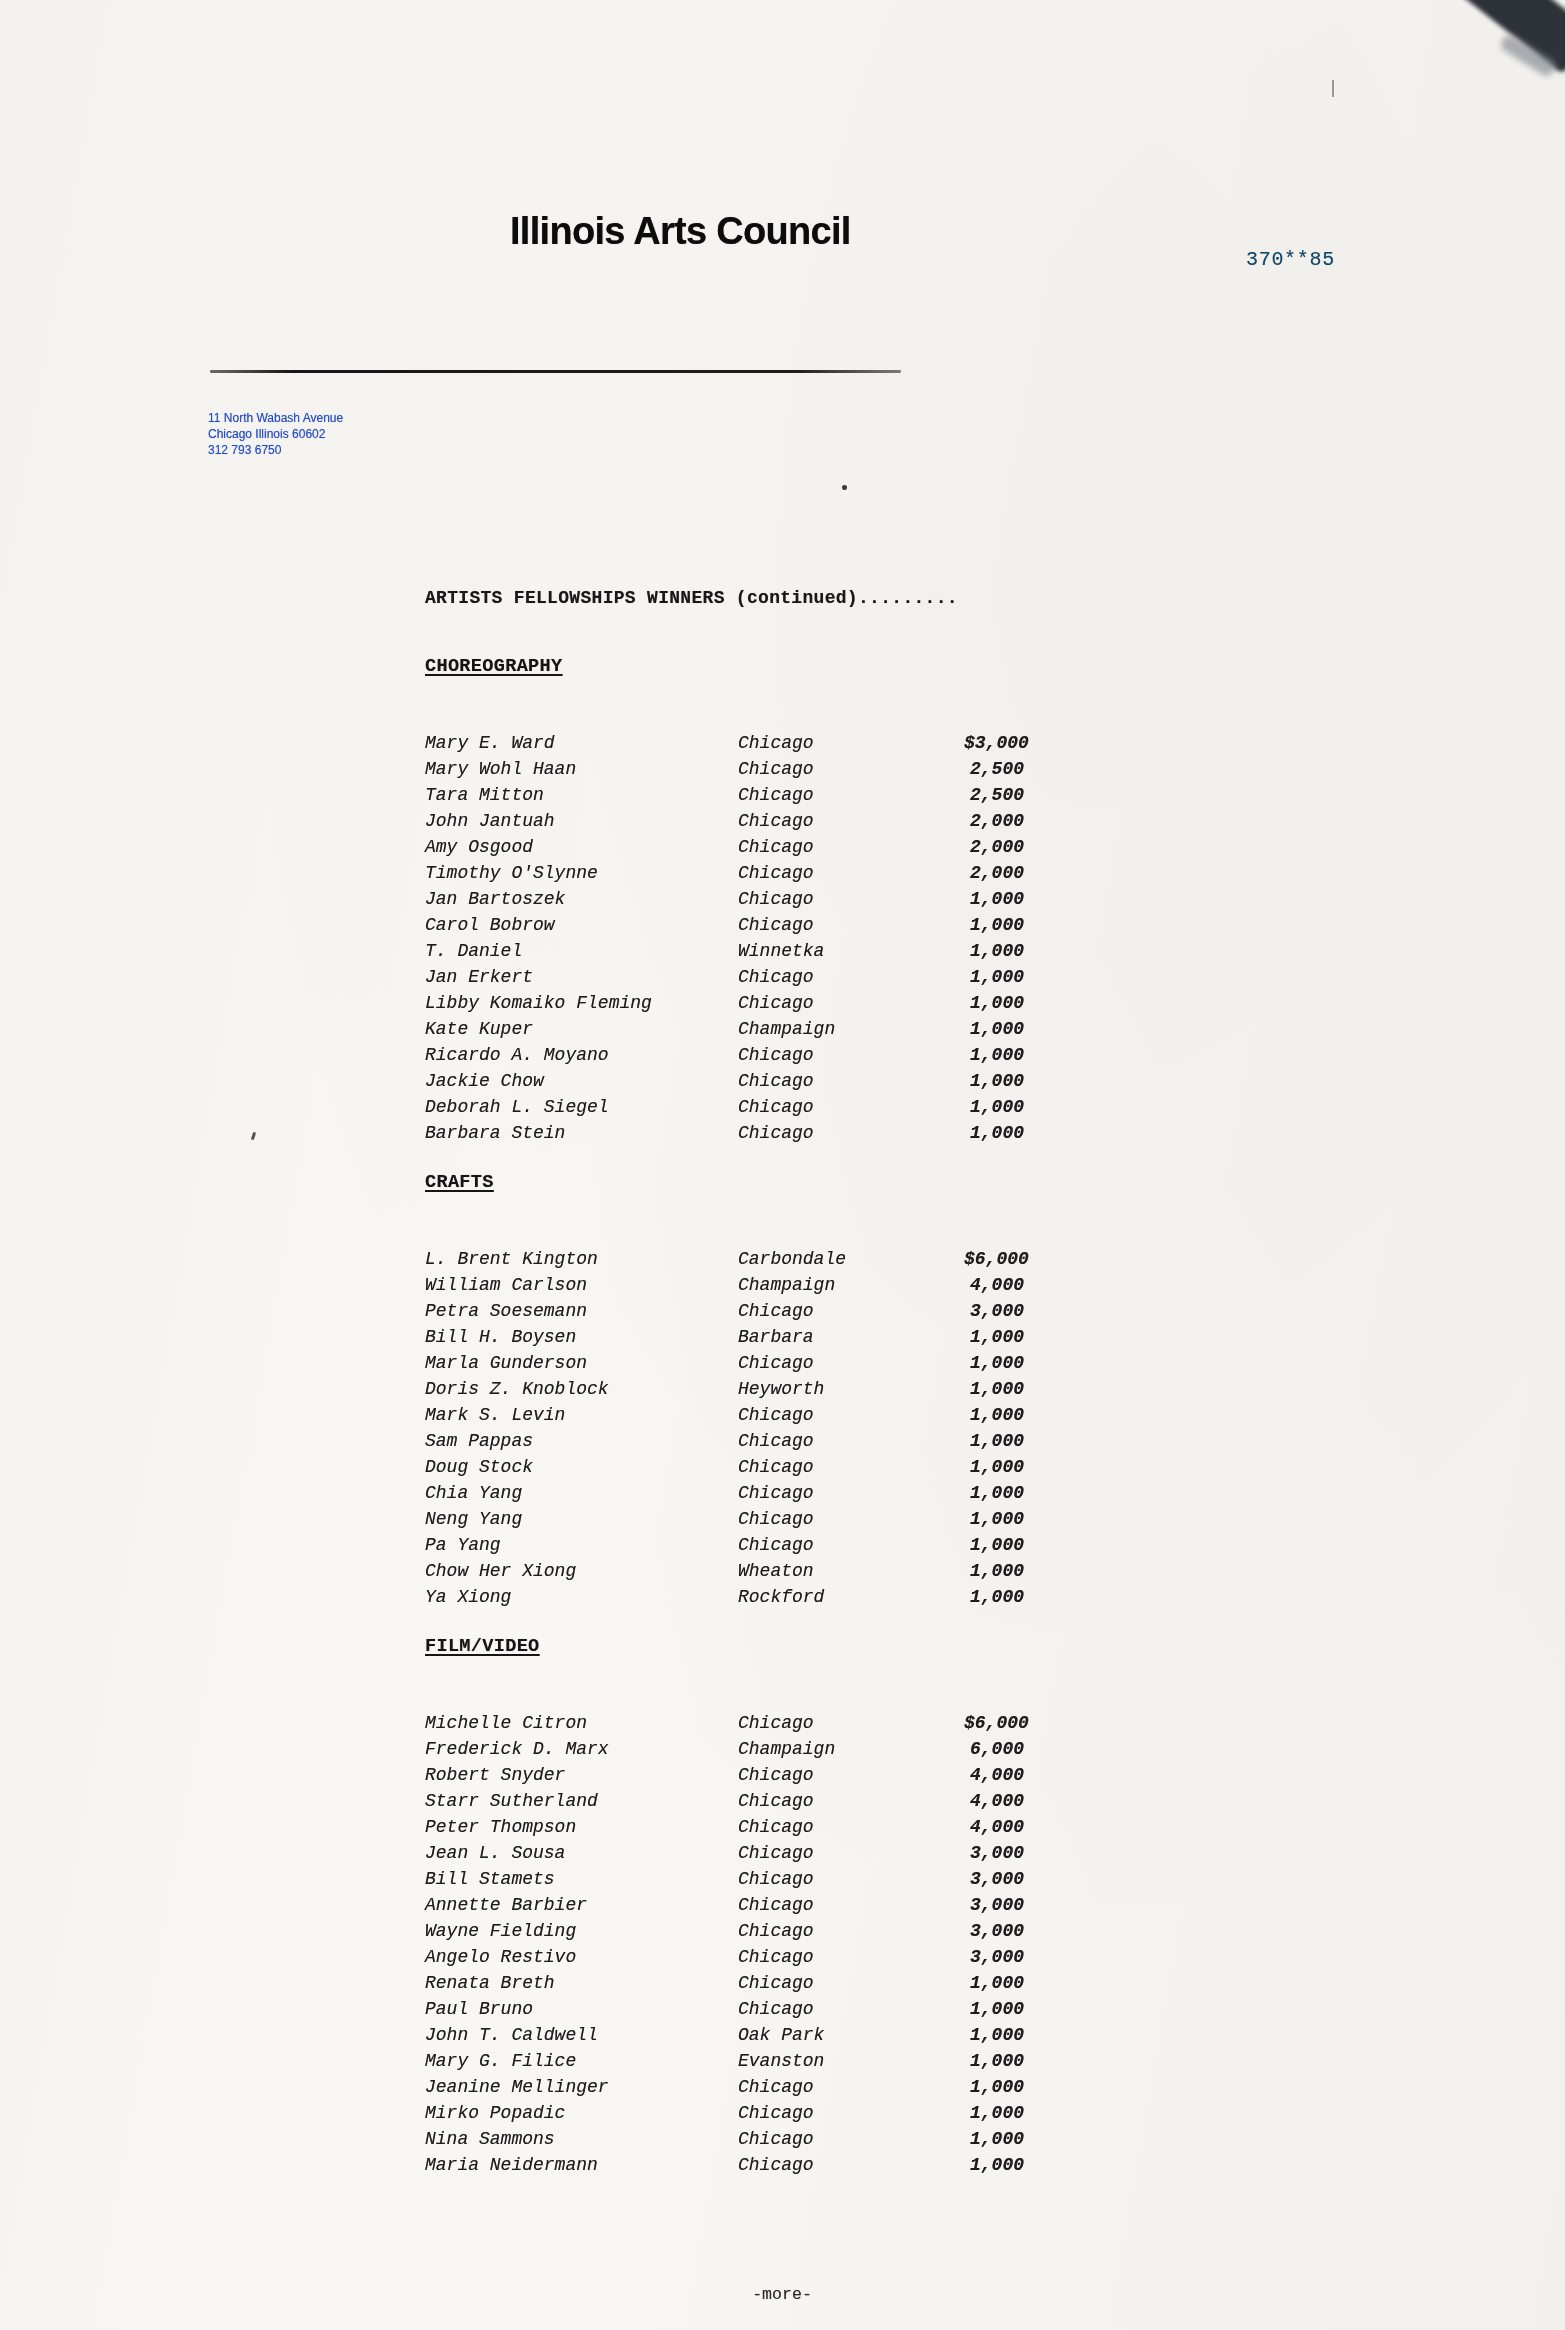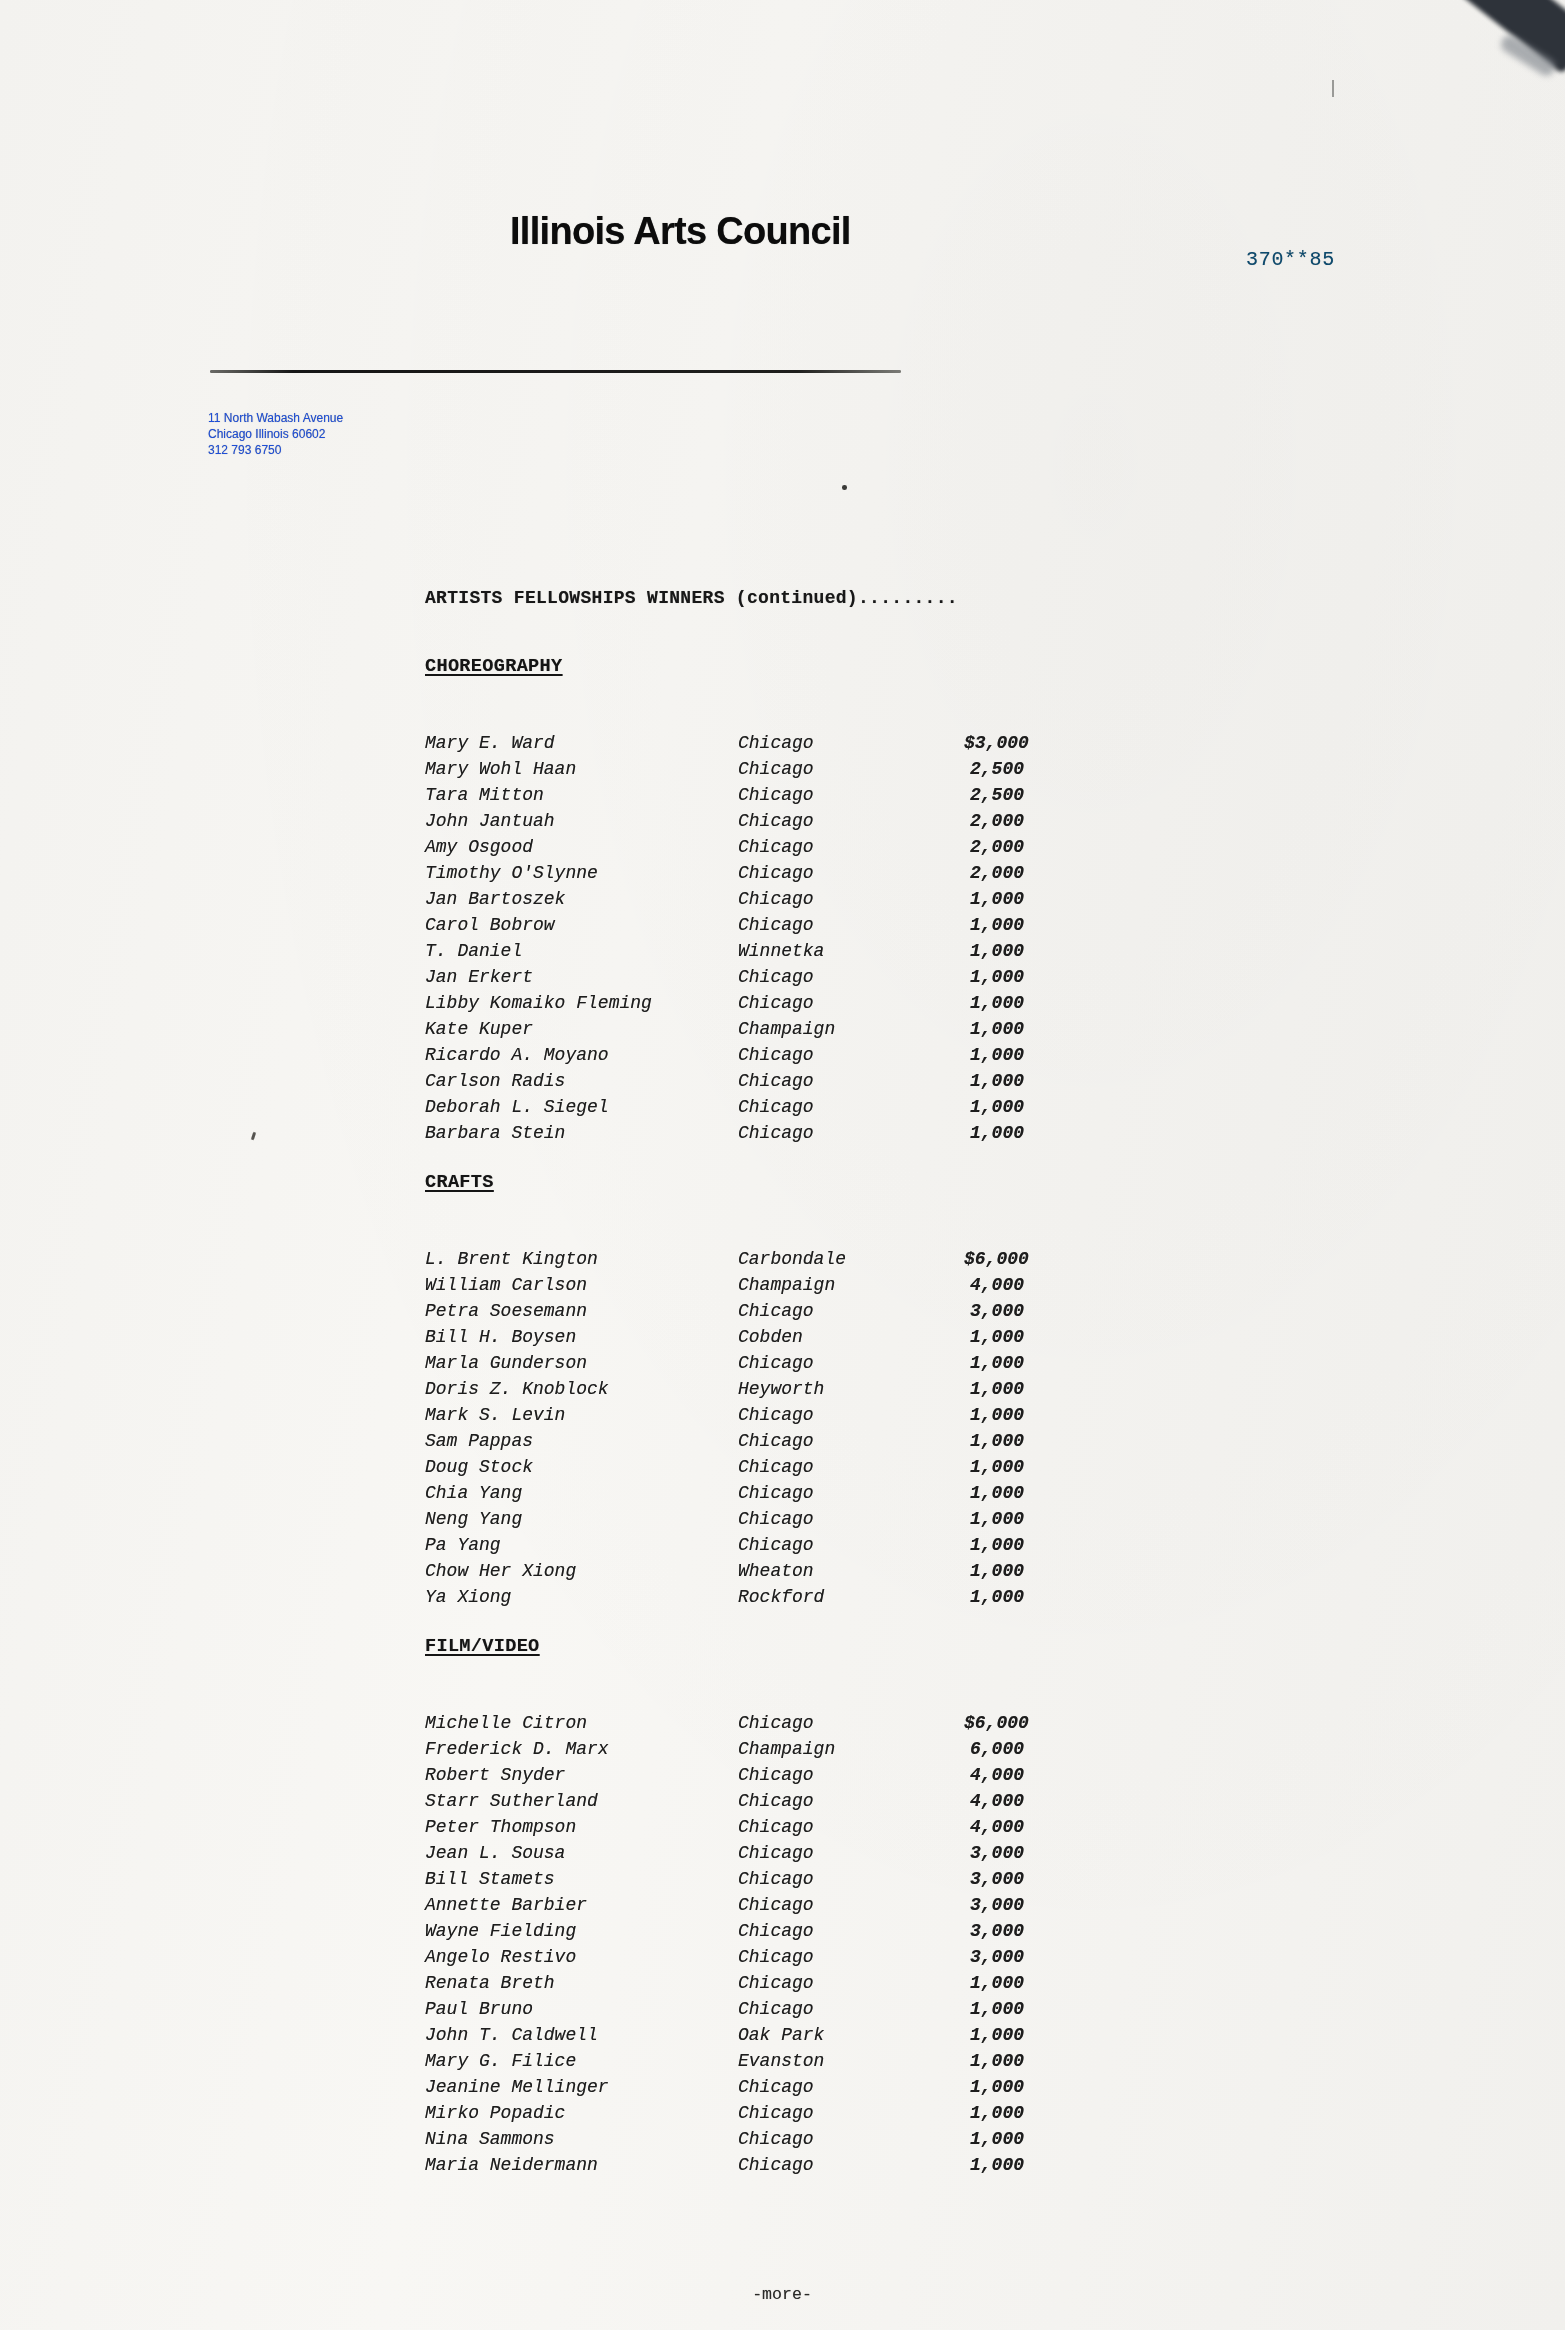--- a/index.html
+++ b/index.html
@@ -240,21 +240,21 @@
         <span class="cell amount">1,000</span>
       </div><div class="row">
         <span class="cell name">Kate Kuper</span>
         <span class="cell city">Champaign</span>
         <span class="cell amount">1,000</span>
       </div><div class="row">
         <span class="cell name">Ricardo A. Moyano</span>
         <span class="cell city">Chicago</span>
         <span class="cell amount">1,000</span>
       </div><div class="row">
-        <span class="cell name">Carlson Radis</span>
+        <span class="cell name">Jackie Chow</span>
         <span class="cell city">Chicago</span>
         <span class="cell amount">1,000</span>
       </div><div class="row">
         <span class="cell name">Deborah L. Siegel</span>
         <span class="cell city">Chicago</span>
         <span class="cell amount">1,000</span>
       </div><div class="row">
         <span class="cell name">Barbara Stein</span>
         <span class="cell city">Chicago</span>
         <span class="cell amount">1,000</span>
@@ -266,21 +266,21 @@
       </div><div class="row">
         <span class="cell name">William Carlson</span>
         <span class="cell city">Champaign</span>
         <span class="cell amount">4,000</span>
       </div><div class="row">
         <span class="cell name">Petra Soesemann</span>
         <span class="cell city">Chicago</span>
         <span class="cell amount">3,000</span>
       </div><div class="row">
         <span class="cell name">Bill H. Boysen</span>
-        <span class="cell city">Cobden</span>
+        <span class="cell city">Barbara</span>
         <span class="cell amount">1,000</span>
       </div><div class="row">
         <span class="cell name">Marla Gunderson</span>
         <span class="cell city">Chicago</span>
         <span class="cell amount">1,000</span>
       </div><div class="row">
         <span class="cell name">Doris Z. Knoblock</span>
         <span class="cell city">Heyworth</span>
         <span class="cell amount">1,000</span>
       </div><div class="row">

